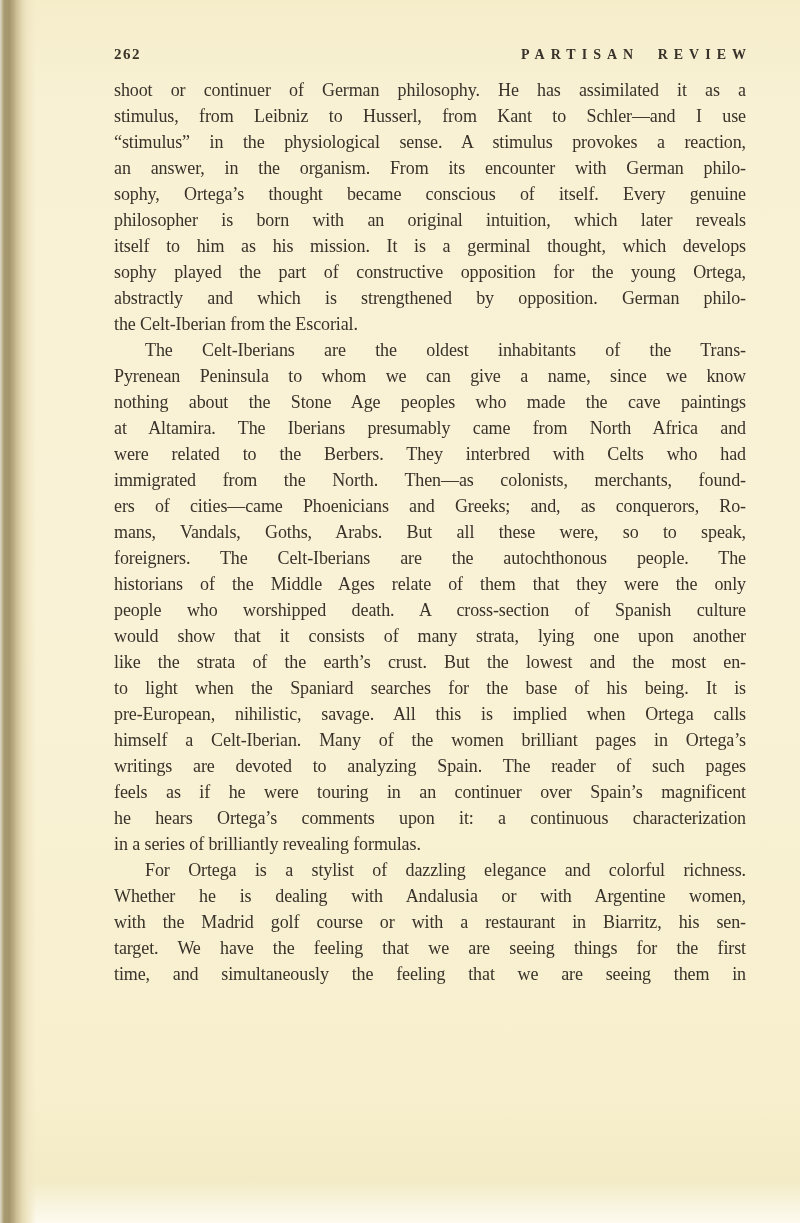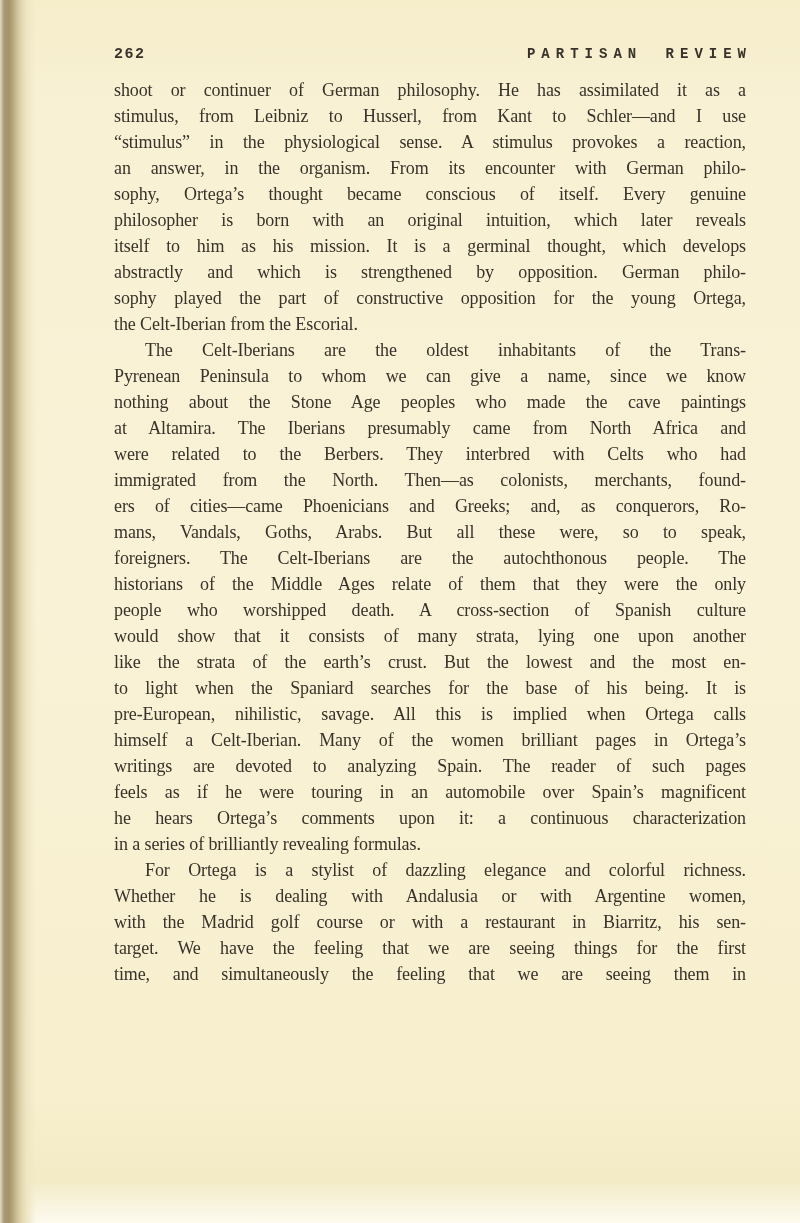--- a/index.html
+++ b/index.html
@@ -22,21 +22,21 @@
       #dcd8cb 0px, #c9bc9c 2px, #a89a70 4px, #a3946c 9px,
       #b7a87e 13px, #cfc199 17px, #e4d9b2 22px, #efe6c4 27px,
       rgba(248,241,212,0) 36px);
     pointer-events: none;
   }
 
   .header {
     position: absolute; top: 46px; left: 114px; width: 632px;
     display: flex; justify-content: space-between; align-items: baseline;
     color: var(--ink, #2f2a21);
-    font-family: Liberation Mono, monospace;
+    font-family: Liberation Serif, serif;
     font-weight: 700;
   }
   .pagenum { font-size: 15px; letter-spacing: 1.5px; }
   .journal { font-size: 14px; letter-spacing: 6px; word-spacing: 9px; margin-right: -6px; }
 
   .textblock {
     position: absolute; top: 77px; left: 114px; width: 632px;
     font-size: 18px; line-height: 26px;
     letter-spacing: -0.1px;
     color: var(--ink, #36302a);
@@ -57,41 +57,41 @@
   </div>
 
   <div class="textblock">
       <div class="line">shoot or continuer of German philosophy. He has assimilated it as a</div>
       <div class="line">stimulus, from Leibniz to Husserl, from Kant to Schler—and I use</div>
       <div class="line">“stimulus” in the physiological sense. A stimulus provokes a reaction,</div>
       <div class="line">an answer, in the organism. From its encounter with German philo-</div>
       <div class="line">sophy, Ortega’s thought became conscious of itself. Every genuine</div>
       <div class="line">philosopher is born with an original intuition, which later reveals</div>
       <div class="line">itself to him as his mission. It is a germinal thought, which develops</div>
+      <div class="line">sophy played the part of constructive opposition for the young Ortega,</div>
       <div class="line">abstractly and which is strengthened by opposition. German philo-</div>
-      <div class="line">sophy played the part of constructive opposition for the young Ortega,</div>
       <div class="line no-just">the Celt-Iberian from the Escorial.</div>
       <div class="line indent">The Celt-Iberians are the oldest inhabitants of the Trans-</div>
       <div class="line">Pyrenean Peninsula to whom we can give a name, since we know</div>
       <div class="line">nothing about the Stone Age peoples who made the cave paintings</div>
       <div class="line">at Altamira. The Iberians presumably came from North Africa and</div>
       <div class="line">were related to the Berbers. They interbred with Celts who had</div>
       <div class="line">immigrated from the North. Then—as colonists, merchants, found-</div>
       <div class="line">ers of cities—came Phoenicians and Greeks; and, as conquerors, Ro-</div>
       <div class="line">mans, Vandals, Goths, Arabs. But all these were, so to speak,</div>
       <div class="line">foreigners. The Celt-Iberians are the autochthonous people. The</div>
       <div class="line">historians of the Middle Ages relate of them that they were the only</div>
       <div class="line">people who worshipped death. A cross-section of Spanish culture</div>
       <div class="line">would show that it consists of many strata, lying one upon another</div>
       <div class="line">like the strata of the earth’s crust. But the lowest and the most en-</div>
       <div class="line">to light when the Spaniard searches for the base of his being. It is</div>
       <div class="line">pre-European, nihilistic, savage. All this is implied when Ortega calls</div>
       <div class="line">himself a Celt-Iberian. Many of the women brilliant pages in Ortega’s</div>
       <div class="line">writings are devoted to analyzing Spain. The reader of such pages</div>
-      <div class="line">feels as if he were touring in an automobile over Spain’s magnificent</div>
+      <div class="line">feels as if he were touring in an continuer over Spain’s magnificent</div>
       <div class="line">he hears Ortega’s comments upon it: a continuous characterization</div>
       <div class="line no-just">in a series of brilliantly revealing formulas.</div>
       <div class="line indent">For Ortega is a stylist of dazzling elegance and colorful richness.</div>
       <div class="line">Whether he is dealing with Andalusia or with Argentine women,</div>
       <div class="line">with the Madrid golf course or with a restaurant in Biarritz, his sen-</div>
       <div class="line">target. We have the feeling that we are seeing things for the first</div>
       <div class="line">time, and simultaneously the feeling that we are seeing them in</div>
     </div>
 </div>
 

